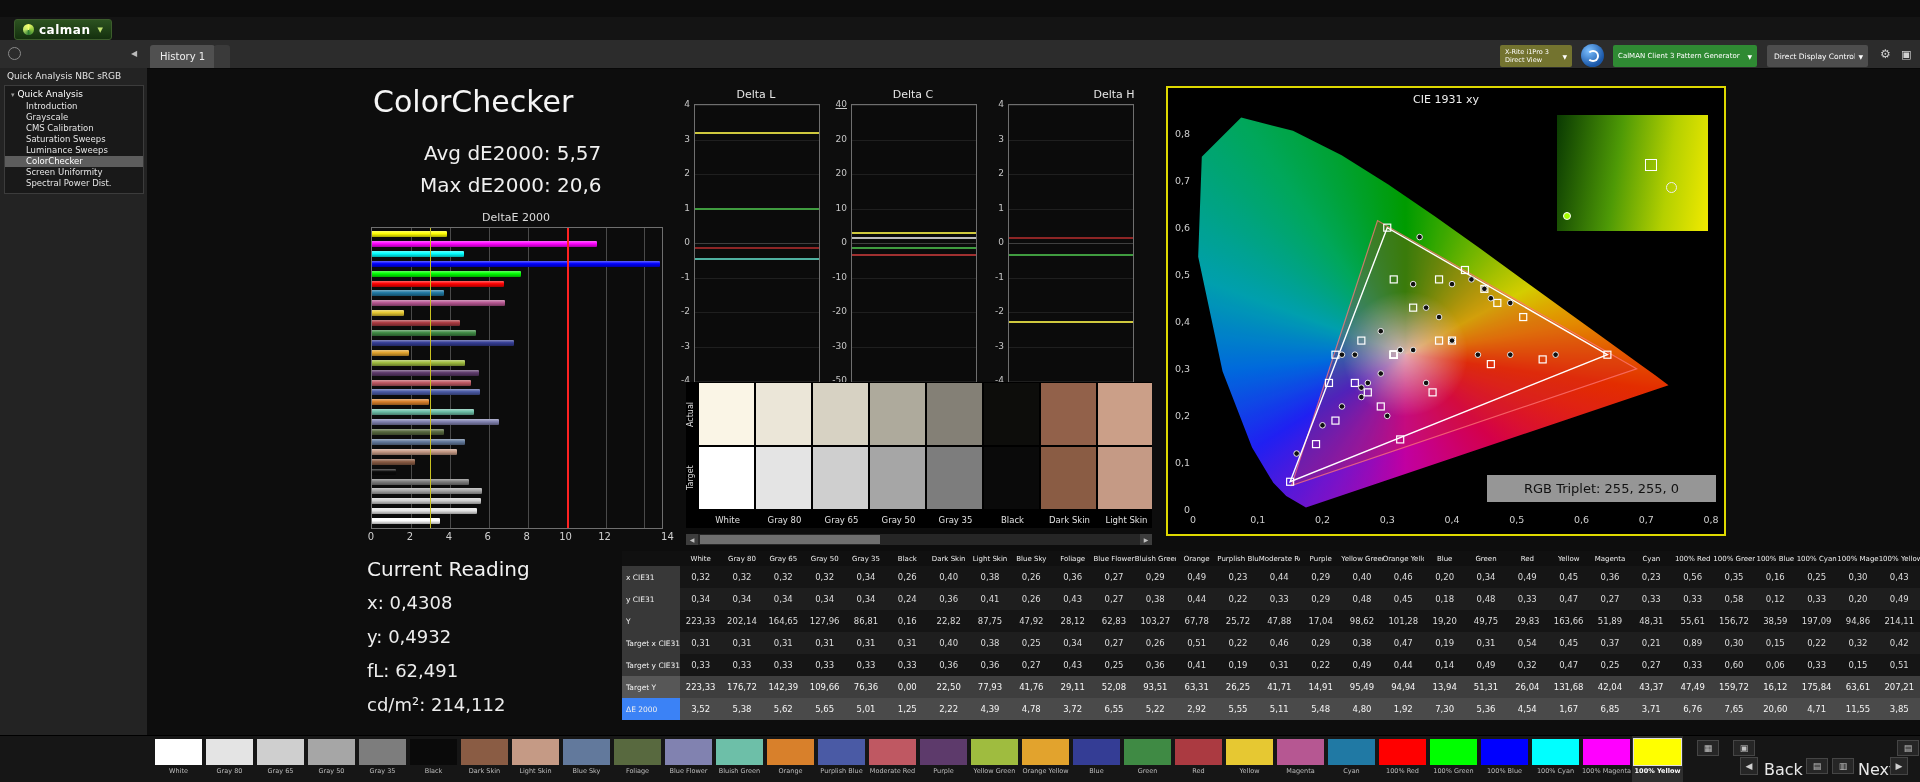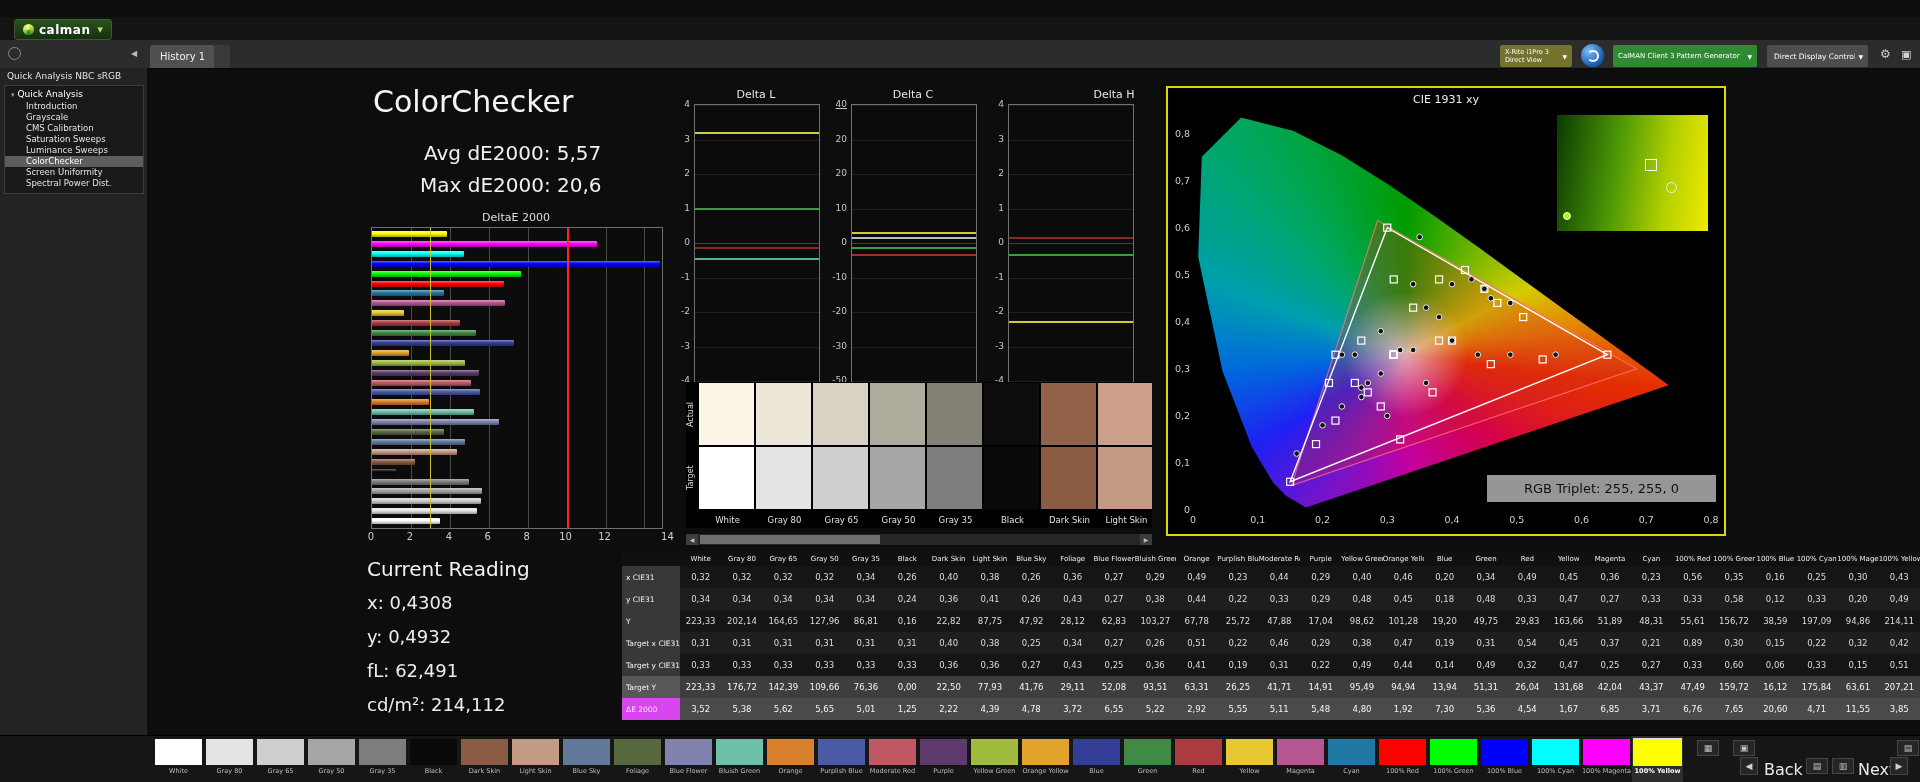--- a/index.html
+++ b/index.html
@@ -111,21 +111,21 @@
   .trow.thead{height:15px;background:#101010;}
   .trow.alt{background:#1e1e1e;}
   .trow.hl1{background:#3e3e3e;}
   .trow.hl2{background:#4a4a4a;}
   .tcell{font-size:8.5px;text-align:center;color:#dcdcdc;white-space:nowrap;overflow:hidden;}
   .trow.hl1 .tcell,.trow.hl2 .tcell{color:#f5f5f5;}
   .th{font-size:7px;color:#efefef;}
   .tlabel{font-size:7.5px;padding-left:4px;color:#f0f0f0;background:#383838;height:100%;display:flex;align-items:center;white-space:nowrap;overflow:hidden;box-sizing:border-box;}
   .thead .tlabel{background:transparent;}
   .trow.hl1 .tlabel{background:#575757;}
-  .trow.hl2 .tlabel{background:#d946ef;}
+  .trow.hl2 .tlabel{background:#3b82f6;}
 
   
   .bottom-strip{position:absolute;left:0;top:735px;width:1920px;height:47px;background:#161616;border-top:1px solid #000;box-sizing:border-box;}
   .patch-strip{position:absolute;left:153px;top:0;height:47px;display:flex;}
   .pcell{width:51px;height:47px;position:relative;box-sizing:border-box;}
   .pcell.psel{background:#2e2e2e;}
   .pswatch{position:absolute;left:2px;top:3px;width:47px;height:26px;}
   .psel .pswatch{outline:1px solid #e0e0e0;}
   .plabel{position:absolute;left:0;right:0;top:31px;text-align:center;font-size:6.5px;color:#bdbdbd;white-space:nowrap;overflow:hidden;}
   .psel .plabel{color:#fff;font-weight:bold;}

